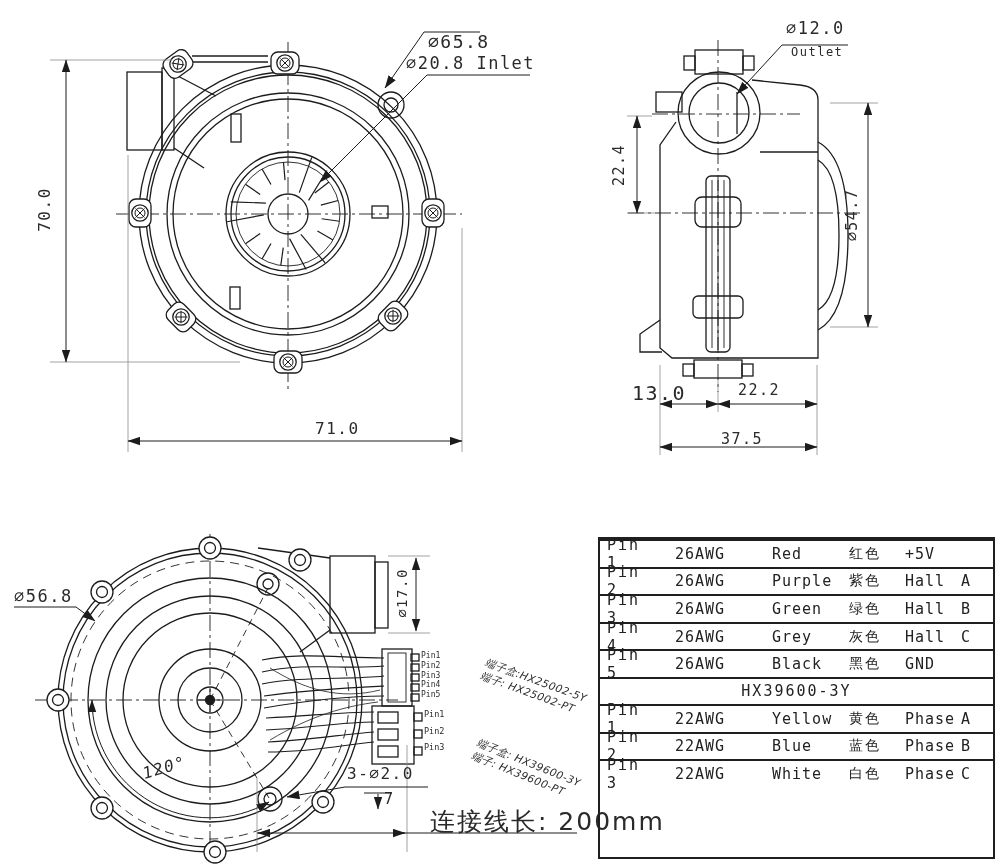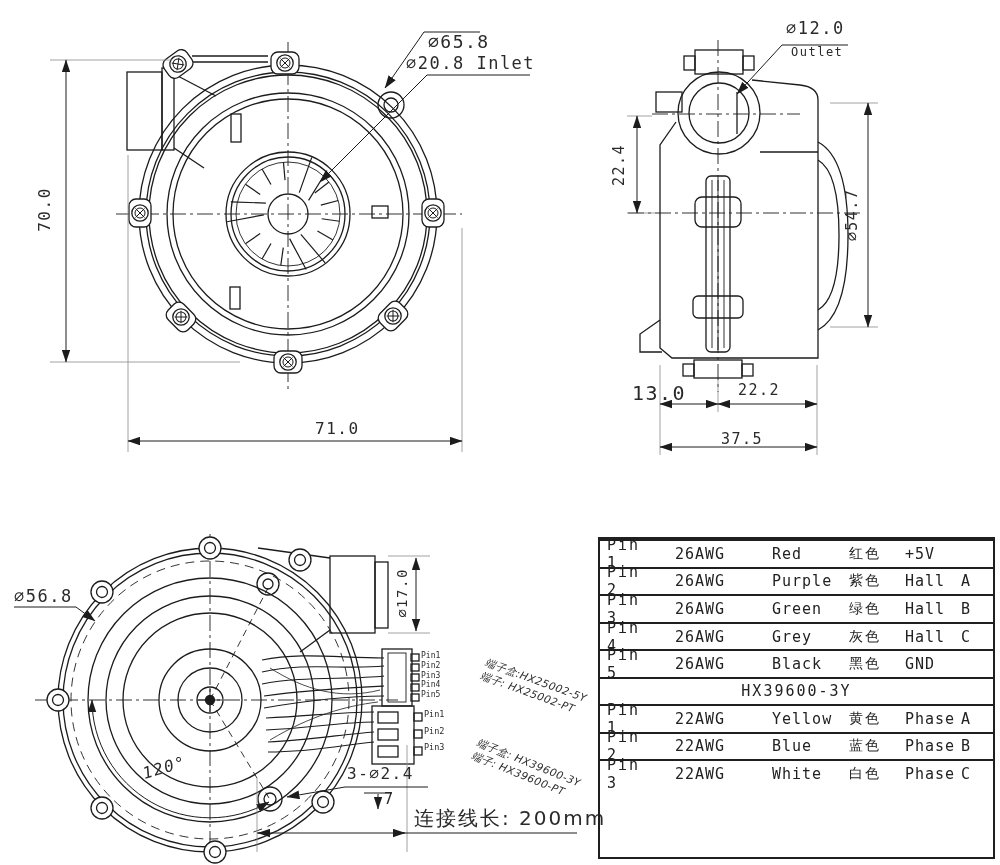--- a/index.html
+++ b/index.html
@@ -320,23 +320,23 @@
 <div class="lbl" style="left:791px;top:45px;font-size:12px;">Outlet</div>
 <div class="lbl rot90" style="left:596px;top:156px;width:46px;font-size:15px;">22.4</div>
 <div class="lbl rot90" style="left:824px;top:206px;width:56px;font-size:15px;">∅54.7</div>
 <div class="lbl" style="left:632px;top:381px;font-size:20px;">13.0</div>
 <div class="lbl" style="left:738px;top:381px;font-size:15px;">22.2</div>
 <div class="lbl" style="left:721px;top:430px;font-size:15px;">37.5</div>
 
 <div class="lbl" style="left:14px;top:586px;font-size:17px;">∅56.8</div>
 <div class="lbl rot90" style="left:374px;top:585px;width:56px;font-size:14px;">∅17.0</div>
 <div class="lbl it" style="left:142px;top:758px;font-size:16px;transform:rotate(-16deg);">120°</div>
-<div class="lbl" style="left:347px;top:764px;font-size:16px;">3-∅2.4</div>
+<div class="lbl" style="left:347px;top:764px;font-size:16px;">3-∅2.0</div>
 <div class="lbl" style="left:384px;top:790px;font-size:15px;">7</div>
-<div class="lbl cn" style="left:414px;top:805px;font-size:20px;">连接线长: 200mm</div>
+<div class="lbl cn" style="left:430px;top:805px;font-size:25px;">连接线长: 200mm</div>
 
 <div class="lbl pins5" style="left:421px;top:651px;">
   <div>Pin1</div>
   <div>Pin2</div>
   <div>Pin3</div>
   <div>Pin4</div>
   <div>Pin5</div>
 </div>
 <div class="lbl pins3" style="left:424px;top:706px;">
   <div>Pin1</div>

